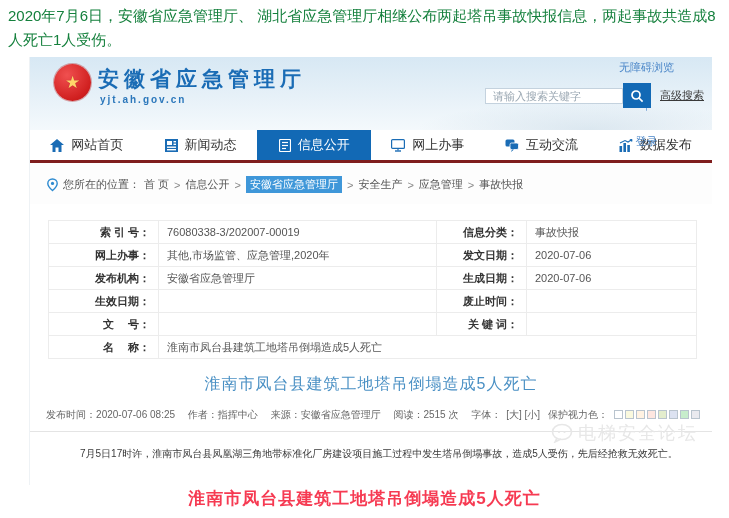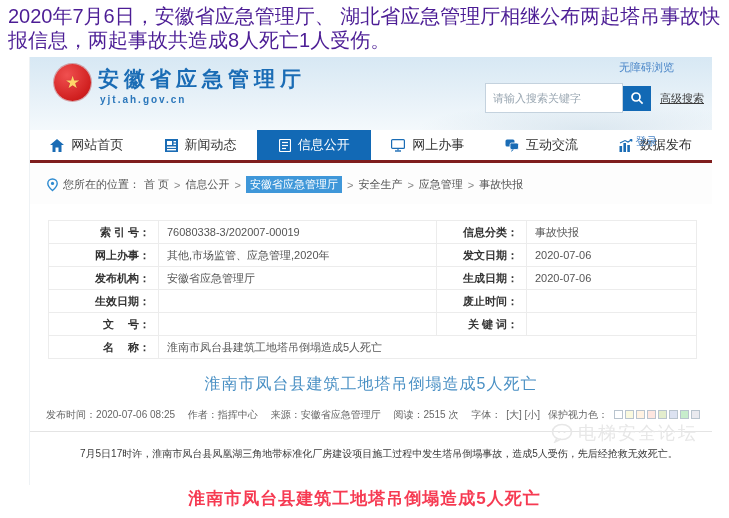--- a/index.html
+++ b/index.html
@@ -1,37 +1,37 @@
 <!DOCTYPE html>
 <html><head>
 <meta charset="utf-8">
 <style>
   * { margin:0; padding:0; box-sizing:border-box; }
   html,body { width:729px; height:518px; background:#fff; font-family:"Liberation Sans", sans-serif; overflow:hidden; }
   body { position:relative; }
 
-  .intro { position:absolute; left:8px; top:4px; width:714px; font-size:20px; line-height:24px; color:#4c1d95; }
+  .intro { position:absolute; left:8px; top:4px; width:714px; font-size:15px; line-height:24px; color:#15803d; }
 
   .site { position:absolute; left:30px; top:57px; width:682px; height:428px; background:#fff; box-shadow:-1px 0 0 #eef2f5; }
 
   
   .site-header { position:relative; height:73px;
     background:linear-gradient(180deg,#d7e8f4 0%,#e7f1f8 55%,#f4f9fc 100%); }
   .site-header:before { content:""; position:absolute; right:0; bottom:0; width:60%; height:40px;
     background:radial-gradient(60% 100% at 70% 100%, rgba(190,210,225,.45), rgba(255,255,255,0) 70%); }
   .emblem { position:absolute; left:24px; top:7px; width:37px; height:37px; border-radius:50%;
     background:radial-gradient(circle at 35% 30%, #f05050, #d01f1f 70%, #b01414);
     display:flex; align-items:center; justify-content:center; box-shadow:0 0 0 1px rgba(176,20,20,.35); }
   .emblem .star { color:#ffd76a; font-size:17px; line-height:1; text-shadow:0 0 1px #a33; }
   .site-name { position:absolute; left:68px; top:8px; font-size:21px; font-weight:bold; color:#1a6cb5; letter-spacing:5px; }
   .site-url { position:absolute; left:70px; top:37px; font-size:10px; font-weight:bold; color:#2b77bb; letter-spacing:2px; }
   .top-links { position:absolute; right:38px; top:3px; font-size:11px; color:#4a86c8; display:flex; gap:22px; align-items:center;flex-direction:column; }
   .top-links a { color:#4a86c8; text-decoration:none; cursor:pointer; }
   .search-row { position:absolute; left:455px; top:26px; display:flex; align-items:center; }
-  .search-input { width:138px; height:30px; border:1px solid #c4d2de; background:#fff; font-size:11px; padding:0 7px; color:#333; outline:none; }
+  .search-input { width:138px; height:16px; border:1px solid #c4d2de; background:#fff; font-size:11px; padding:0 7px; color:#333; outline:none; }
   .search-input::placeholder { color:#9aa7b2; }
   .search-btn { width:28px; height:25px; background:#1269b5; border:none; display:flex; align-items:center; justify-content:center; cursor:pointer; }
   .adv-search { margin-left:9px; font-size:11px; color:#3a3a3a; text-decoration:underline; cursor:pointer; }
 
   
   .nav { display:flex; height:33px; background:#fff; border-bottom:3px solid #7f1d1d; }
   .nav-item { flex:1; display:flex; align-items:center; justify-content:center; gap:7px; font-size:13px; color:#333; cursor:pointer; }
   .nav-item .icon { color:#1a6cb5; display:flex; align-items:center; }
   .nav-item.active { background:#1269b5; color:#fff; }
   .nav-item.active .icon { color:#fff; }

